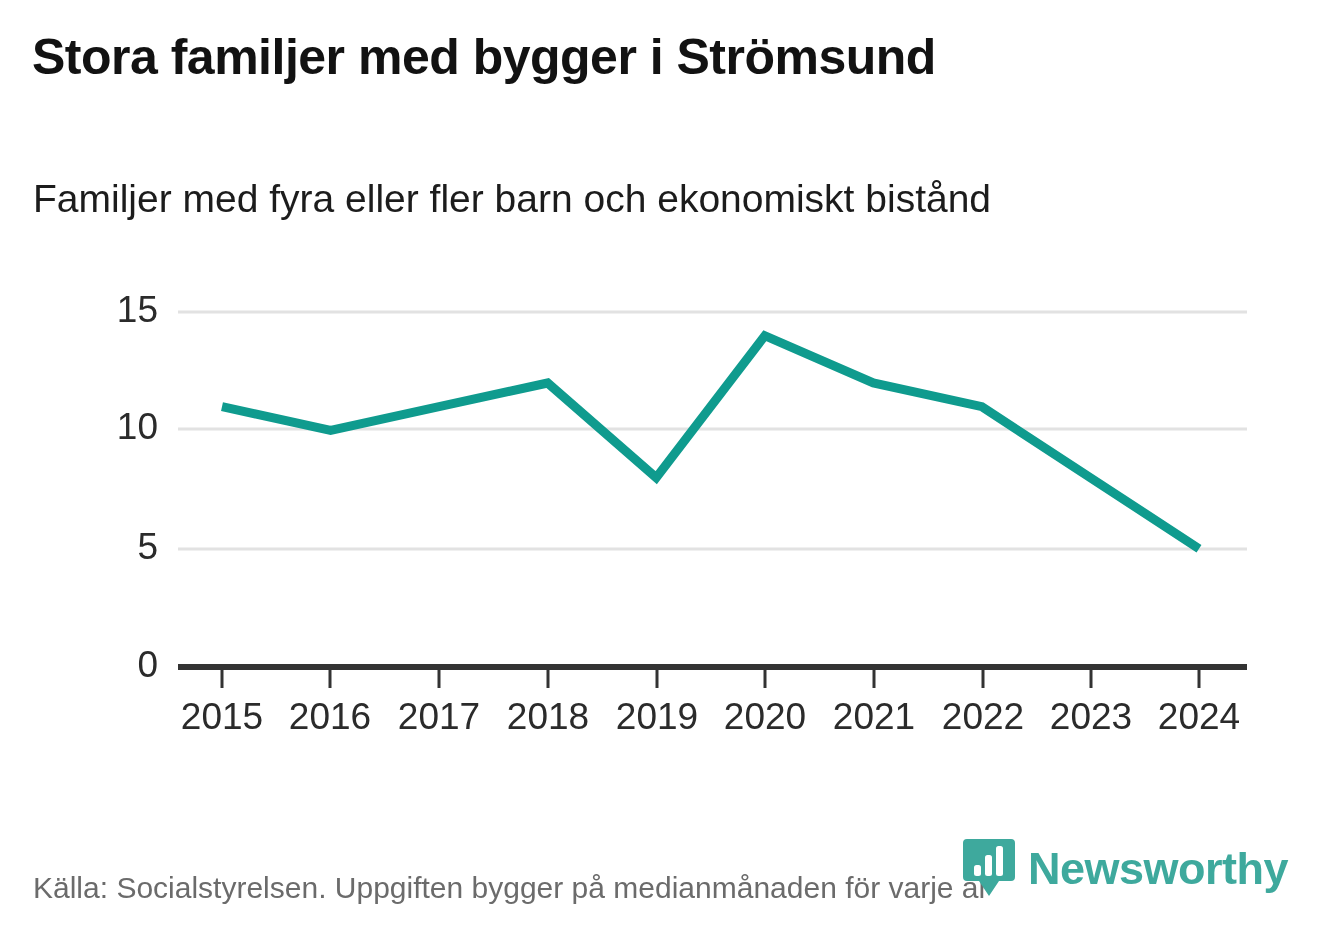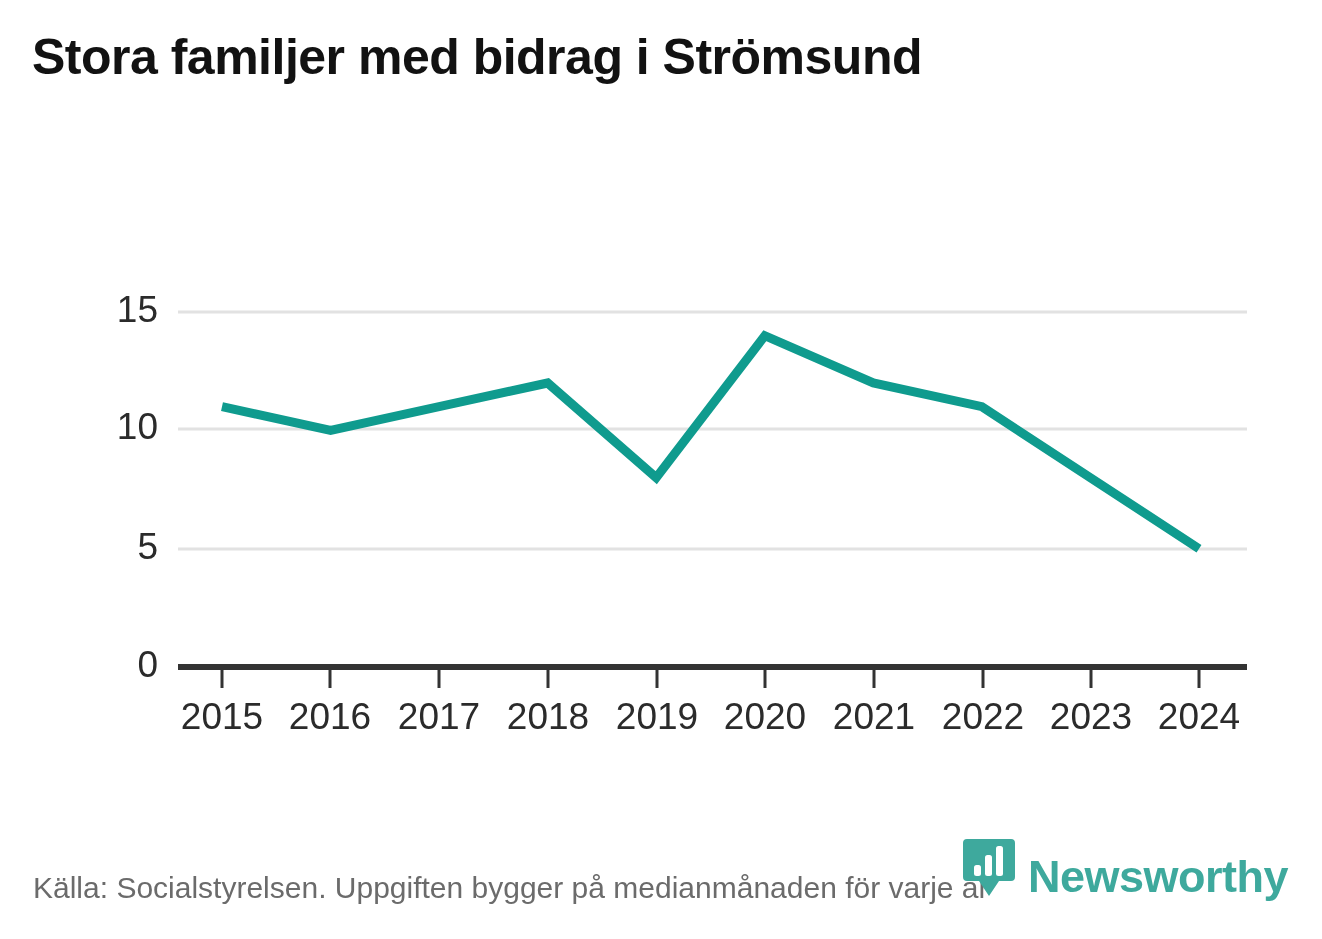--- a/index.html
+++ b/index.html
@@ -106,43 +106,44 @@
     font-size: 30px;
     font-weight: 400;
     color: #6b6b6b;
     white-space: nowrap;
   }
   .brand {
     position: absolute;
     right: 34px;
     top: 18px;
     display: flex;
-    align-items: flex-end;
+    align-items: center;
     gap: 11px;
   }
   .brand-mark {
     width: 56px;
     height: 62px;
     display: block;
   }
   .brand-name {
     font-size: 45px;
     font-weight: 700;
     letter-spacing: -0.5px;
     line-height: 1;
     white-space: nowrap;
   }
 </style>
 </head>
 <body>
 
 <div class="page">
 
-  <div class="chart-title" style="color: rgb(18, 18, 18);">Stora familjer med bidrag i Strömsund</div>
-
+  <div class="chart-title" style="color: rgb(18, 18, 18);">Stora familjer med bygger i Strömsund</div>
+
+  <div class="chart-subtitle">Familjer med fyra eller fler barn och ekonomiskt bistånd</div>
 
   <div class="plot-wrap">
     <svg class="plot-svg" width="1322" height="800" viewBox="0 0 1322 800">
 
       <g>
         <line class="gridline" x1="178" y1="308" x2="1247" y2="308" stroke="#e2e2e2"></line>
         <line class="gridline" x1="178" y1="425" x2="1247" y2="425" stroke="#e2e2e2"></line>
         <line class="gridline" x1="178" y1="545" x2="1247" y2="545" stroke="#e2e2e2"></line>
       </g>
 

